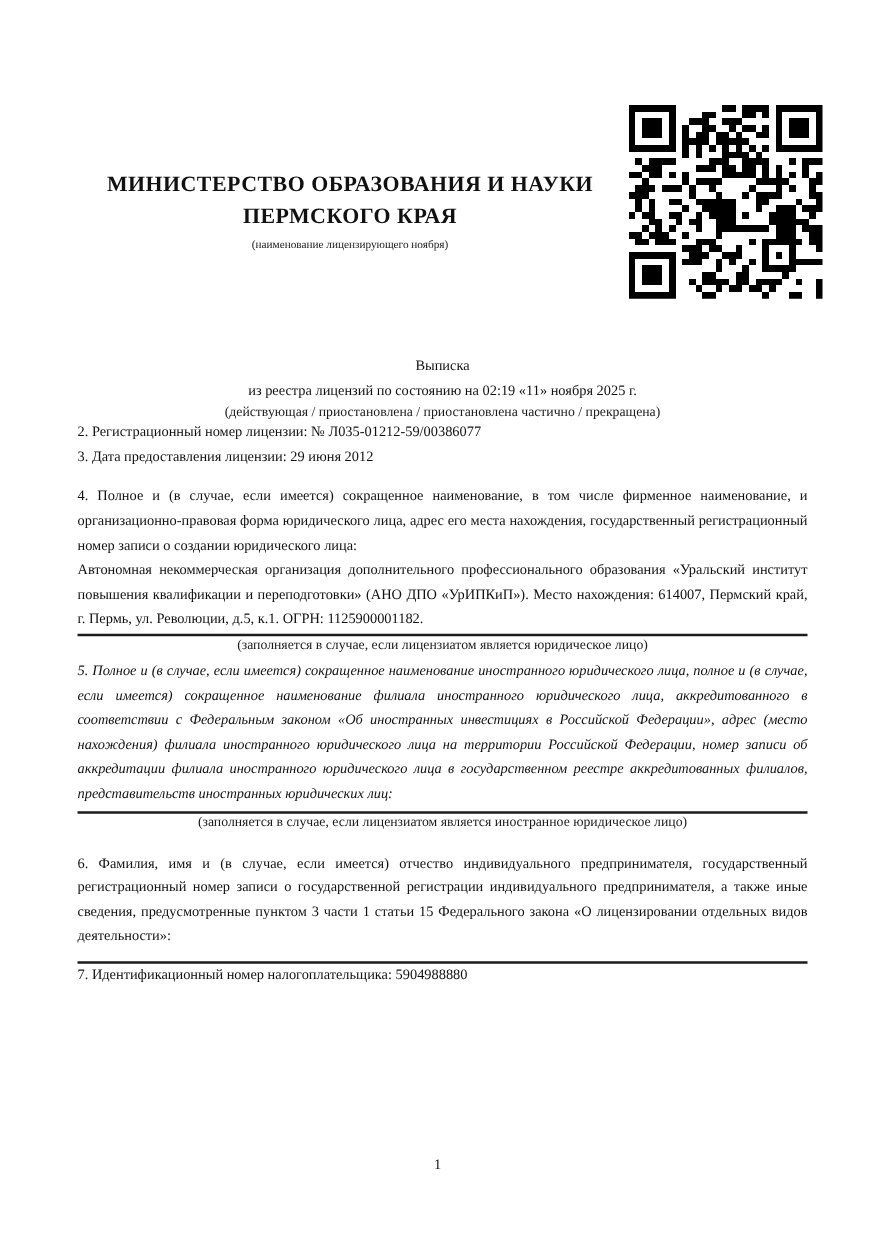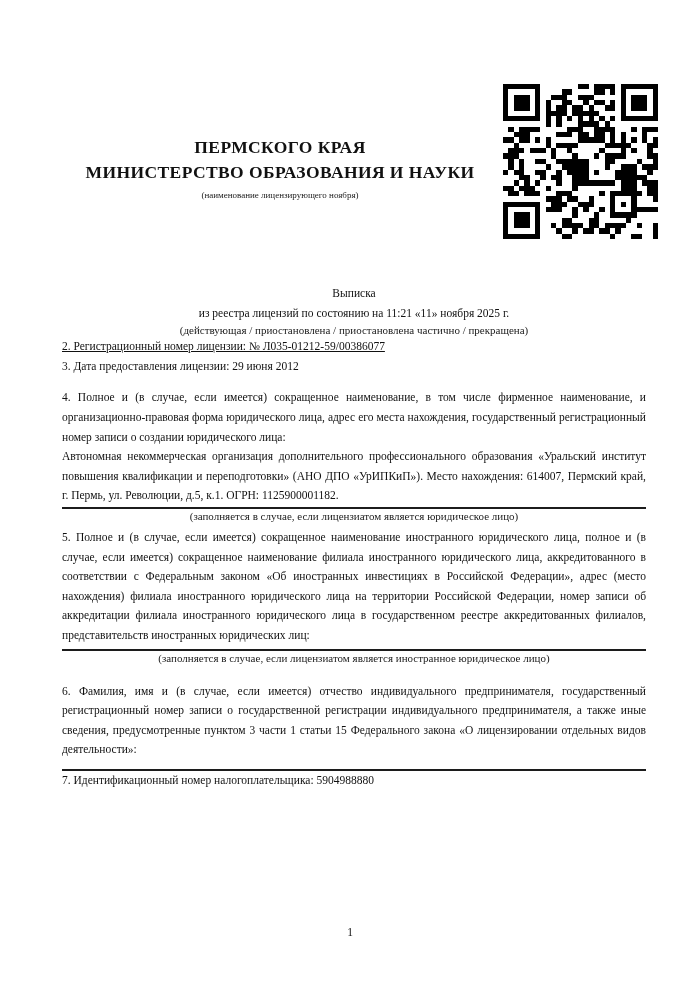--- a/index.html
+++ b/index.html
@@ -44,24 +44,24 @@
   .content {
     position: absolute;
     left: 62px; top: 284px; width: 584px;
     font-size: 11.5px;
     line-height: 19.6px;
   }
   .content p { margin: 0; }
   .doc-title { text-align: center; }
   .item-status   { margin-top: 29px; }
   .status-note   { margin-top: 0; }
-  .item-regnum   { margin-top: 19px; text-decoration: underline; }
+  .item-regnum   { margin-top: 19px; }
   .item-date     { margin-top: 15px; }
   .block-legal   { margin-top: 12px; }
-  .block-foreign p.just { margin-top: 5px; }
+  .block-foreign p.just { margin-top: 5px; font-style: italic; }
   .block-entrep  p.just { margin-top: 17px; font-family: Liberation Serif, serif; }
   .just { text-align: justify; }
   .sep {
     height: 2px;
     background: #1c1c1c;
     margin-top: 1px;
   }
   .sep-gap-sm { margin-top: 3px; }
   .sep-gap-md { margin-top: 9px; }
   .caption {
@@ -78,22 +78,22 @@
     text-align: center;
     font-size: 11.5px;
   }
 </style>
 </head>
 <body>
 
 <div class="page">
 
   <div class="ministry">
+    <div class="ministry-line">МИНИСТЕРСТВО ОБРАЗОВАНИЯ И НАУКИ</div>
     <div class="ministry-line">ПЕРМСКОГО КРАЯ</div>
-    <div class="ministry-line">МИНИСТЕРСТВО ОБРАЗОВАНИЯ И НАУКИ</div>
     <div class="ministry-caption">(наименование лицензирующего ноября)</div>
   </div>
 
   <svg id="qr" class="qr" viewBox="0 0 29 29">
       <rect x="0" y="0" width="1" height="1"></rect>
       <rect x="1" y="0" width="1" height="1"></rect>
       <rect x="2" y="0" width="1" height="1"></rect>
       <rect x="3" y="0" width="1" height="1"></rect>
       <rect x="4" y="0" width="1" height="1"></rect>
       <rect x="5" y="0" width="1" height="1"></rect>
@@ -501,21 +501,21 @@
       <rect x="20" y="28" width="1" height="1"></rect>
       <rect x="24" y="28" width="1" height="1"></rect>
       <rect x="25" y="28" width="1" height="1"></rect>
       <rect x="28" y="28" width="1" height="1"></rect>
     </svg>
 
   <div class="content">
 
     <div class="doc-title">
       <div>Выписка</div>
-      <div>из реестра лицензий по состоянию на 11:21 «11» ноября 2025 г.</div>
+      <div>из реестра лицензий по состоянию на 02:19 «11» ноября 2025 г.</div>
     </div>
 
     <p class="caption status-note">(действующая / приостановлена / приостановлена частично / прекращена)</p>
 
     <p class="item-regnum">2. Регистрационный номер лицензии: № Л035-01212-59/00386077</p>
 
     <p class="item-date">3. Дата предоставления лицензии: 29 июня 2012</p>
 
     <div class="block-legal">
       <p class="just">4. Полное и (в случае, если имеется) сокращенное наименование, в том числе фирменное наименование, и организационно-правовая форма юридического лица, адрес его места нахождения, государственный регистрационный номер записи о создании юридического лица:</p>

